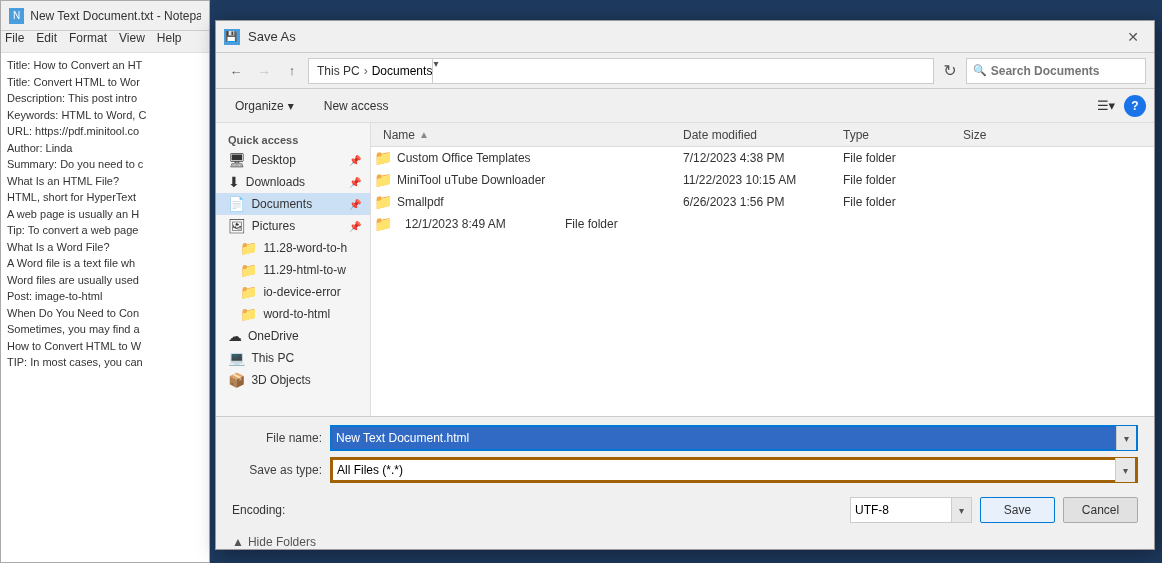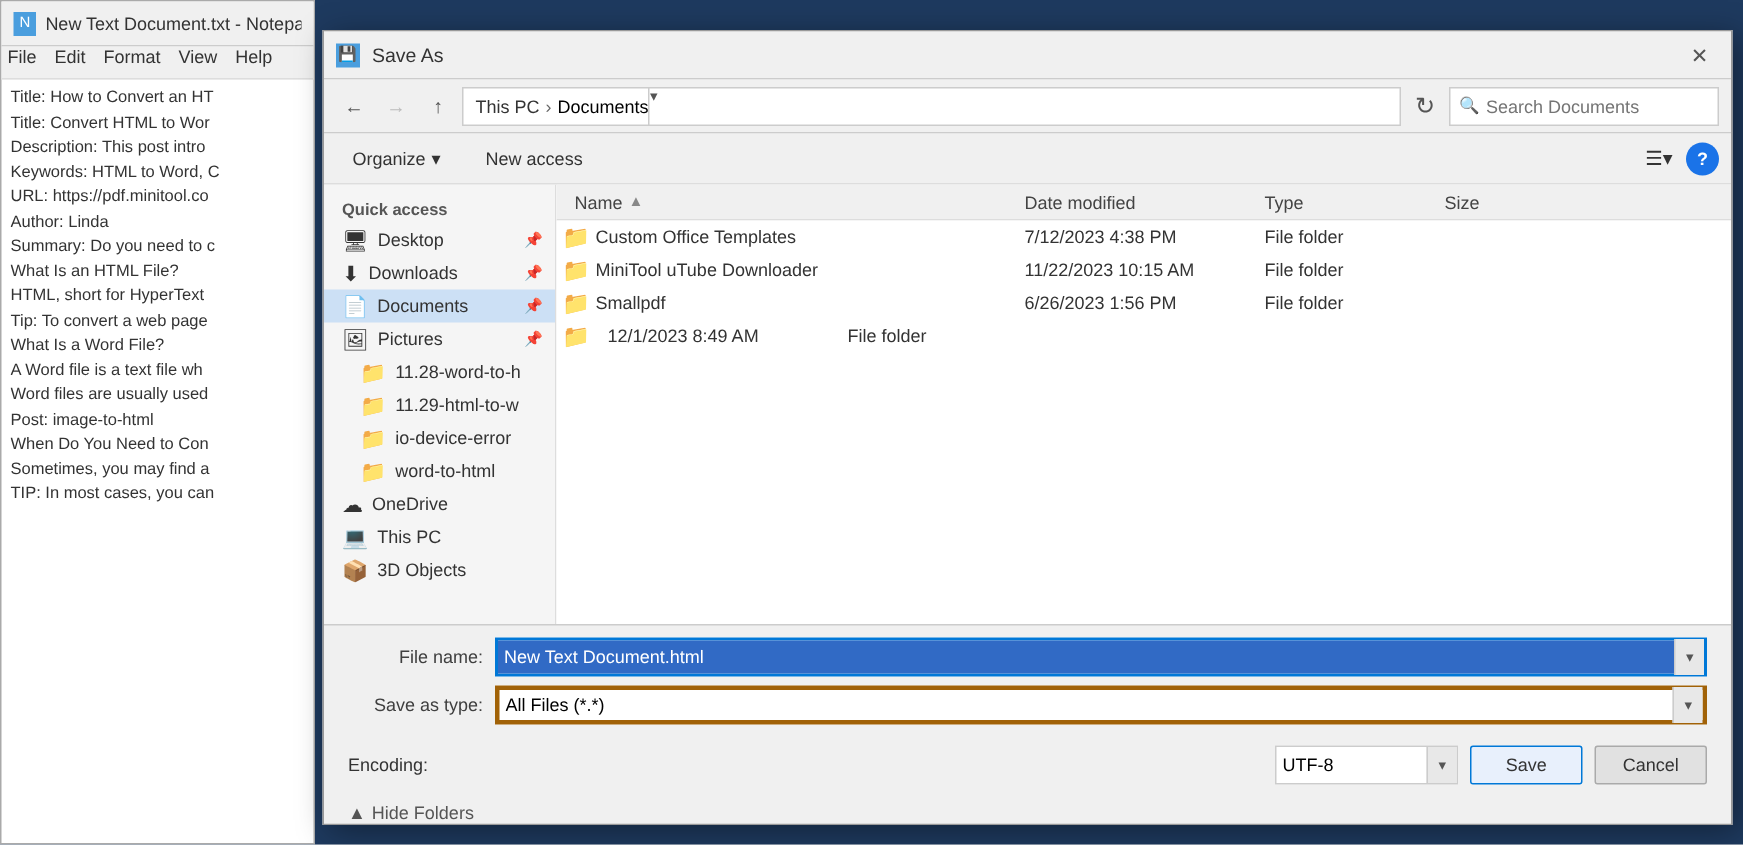--- a/index.html
+++ b/index.html
@@ -484,27 +484,29 @@
   <div class="notepad-content" id="notepad-lines">
       <div>Title: How to Convert an HT</div>
       <div>Title: Convert HTML to Wor</div>
       <div>Description: This post intro</div>
       <div>Keywords: HTML to Word, C</div>
       <div>URL: https://pdf.minitool.co</div>
       <div>Author: Linda</div>
       <div>Summary: Do you need to c</div>
       <div>What Is an HTML File?</div>
       <div>HTML, short for HyperText</div>
+      <div>A web page is usually an H</div>
       <div>Tip: To convert a web page</div>
       <div>What Is a Word File?</div>
       <div>A Word file is a text file wh</div>
       <div>Word files are usually used</div>
       <div>Post: image-to-html</div>
       <div>When Do You Need to Con</div>
       <div>Sometimes, you may find a</div>
+      <div>How to Convert HTML to W</div>
       <div>TIP: In most cases, you can</div>
     </div>
 </div>
 
 <div class="dialog">
 
   <div class="dialog-titlebar">
     <span class="dialog-titlebar-icon">💾</span>
     <span class="dialog-title-text">Save As</span>
     <button class="dialog-close-btn">✕</button>
@@ -516,21 +518,21 @@
     <button class="nav-btn">↑</button>
     <div class="address-path">
       <span>This PC</span>
       <span class="path-separator">›</span>
       <span class="path-part current">Documents</span>
       <span class="address-dropdown-btn">▾</span>
     </div>
     <button class="refresh-btn" style="font-size:16px; background:transparent; border:none; cursor:pointer; color:#555;">↻</button>
     <div class="search-box">
       <span class="search-icon-small">🔍</span>
-      <input type="text" style="border: none; outline: none; font-size: 12px; color: #0f766e; width: 100%; background: transparent;" placeholder="Search Documents">
+      <input type="text" style="border: none; outline: none; font-size: 12px; color: #0f766e; width: 100%; background: transparent; font-weight: bold;" placeholder="Search Documents">
     </div>
   </div>
 
   <div class="toolbar">
     <button class="toolbar-btn">
       <span>Organize</span>
       <span>▾</span>
     </button>
     <button class="toolbar-btn">
       <span>New access</span>

